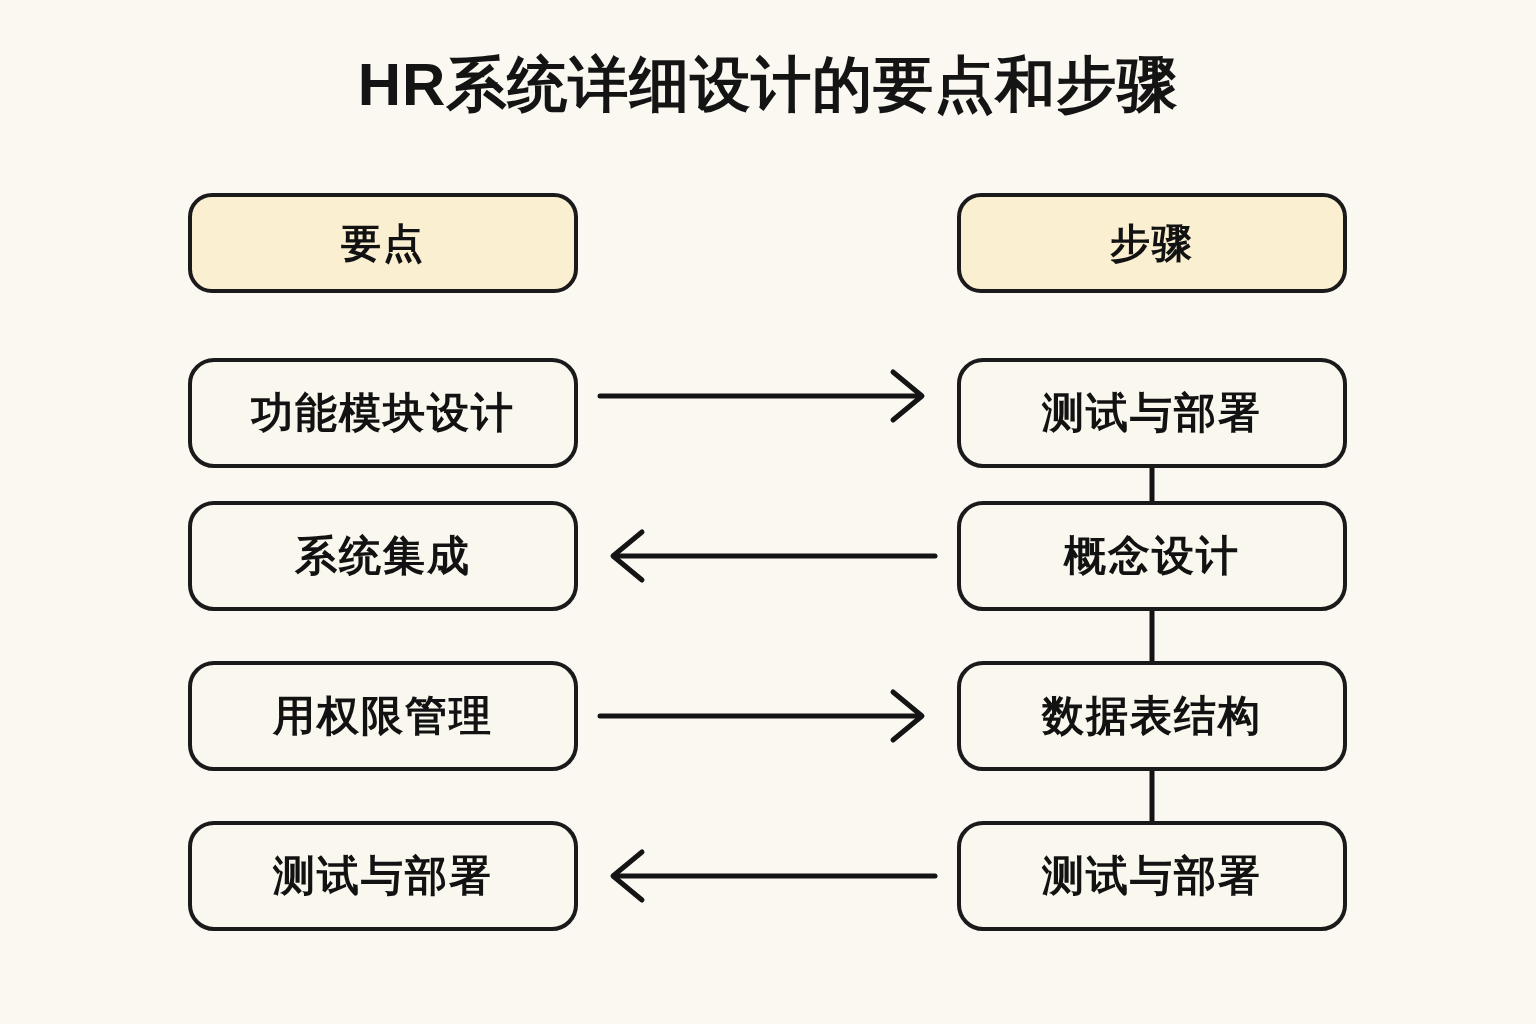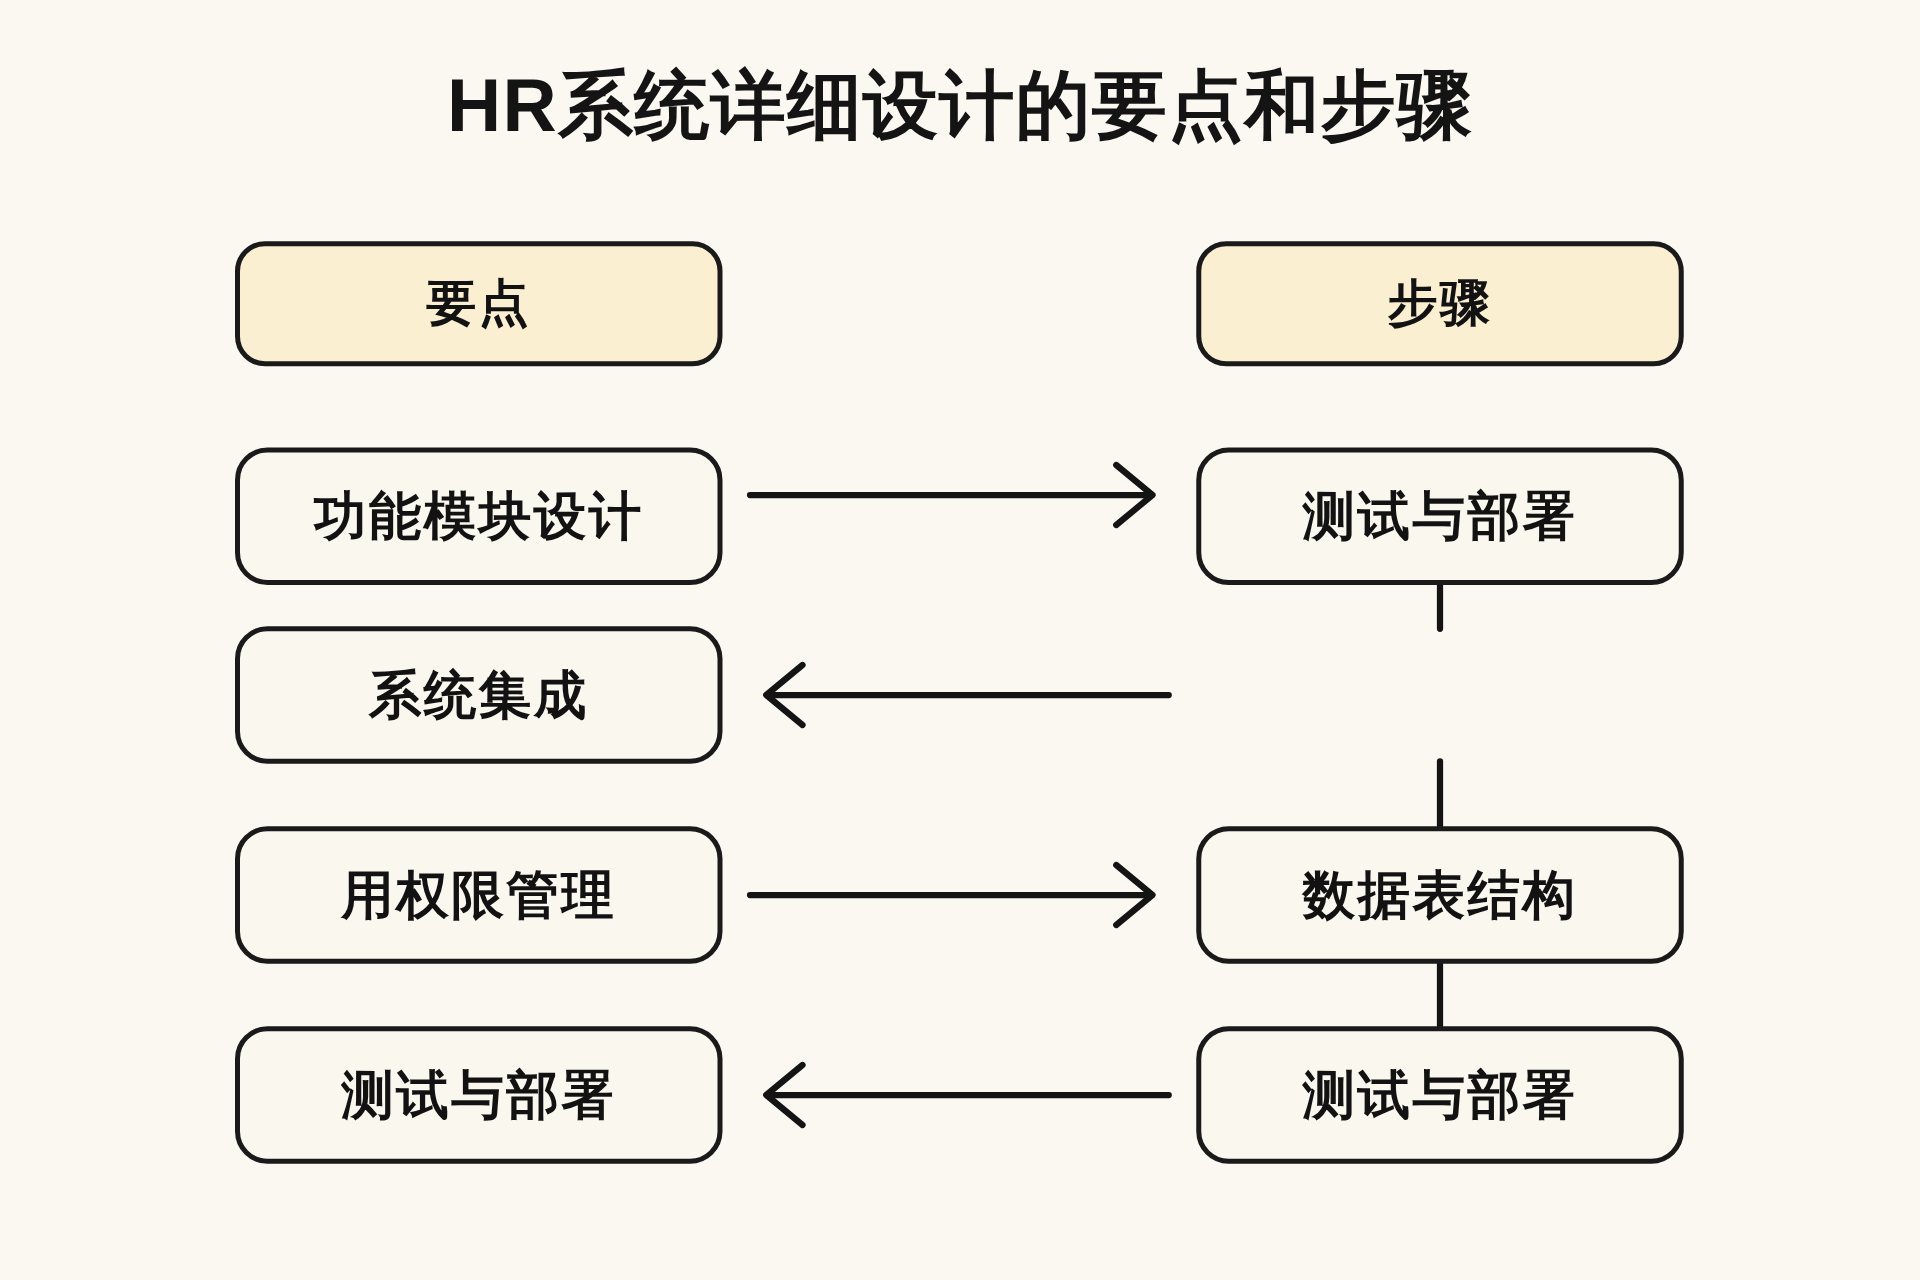--- a/index.html
+++ b/index.html
@@ -160,20 +160,23 @@
     </div>
 
     <div class="node header col-right band-h">
       <span class="node-label">步骤</span>
     </div>
 
     <div class="node col-right band-r1">
       <span class="node-label">测试与部署</span>
     </div>
 
+    <div class="node col-right band-r2">
+      <span class="node-label">概念设计</span>
+    </div>
 
     <div class="node col-right band-r3">
       <span class="node-label">数据表结构</span>
     </div>
 
     <div class="node col-right band-r4">
       <span class="node-label">测试与部署</span>
     </div>
 
   </div>

